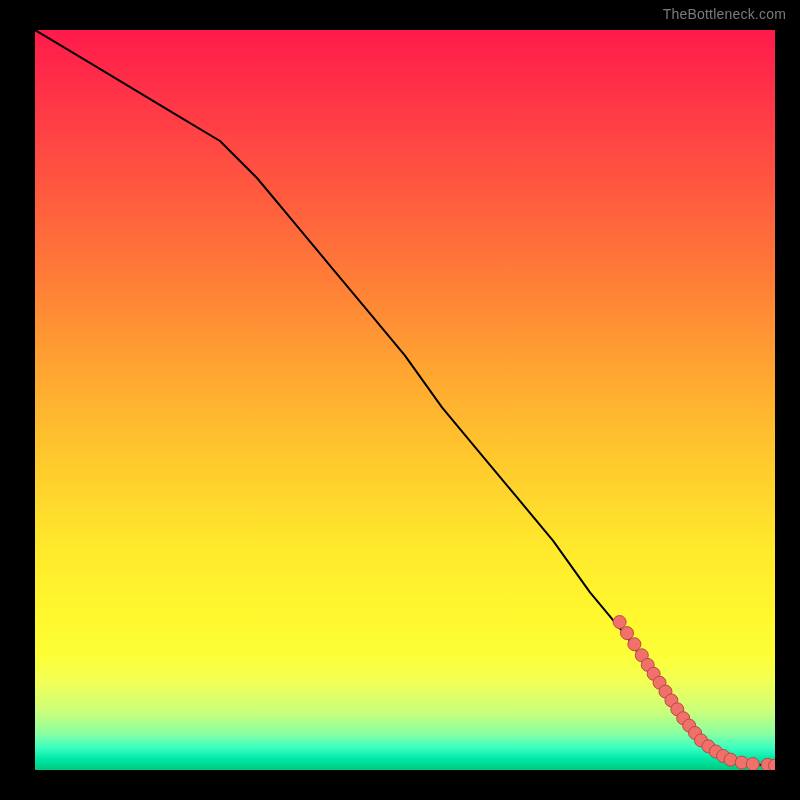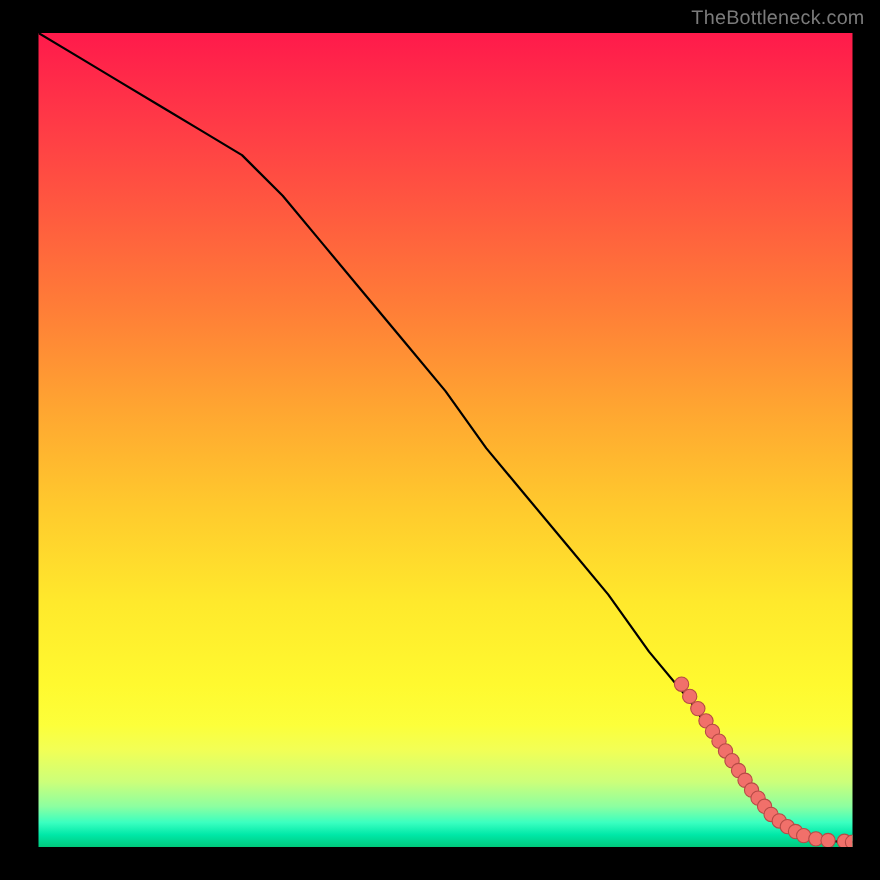--- a/index.html
+++ b/index.html
@@ -48,21 +48,21 @@
     top: 0;
     width: 740px;
     height: 740px;
     pointer-events: none;
   }
   .watermark {
     position: absolute;
     top: 6px;
     right: 14px;
     color: #7b7b7b;
-    font-size: 18px;
+    font-size: 14px;
     letter-spacing: 0.2px;
     user-select: none;
   }
 </style>
 </head>
 <body>
 
 <div class="stage">
   <div class="watermark">TheBottleneck.com</div>
 

